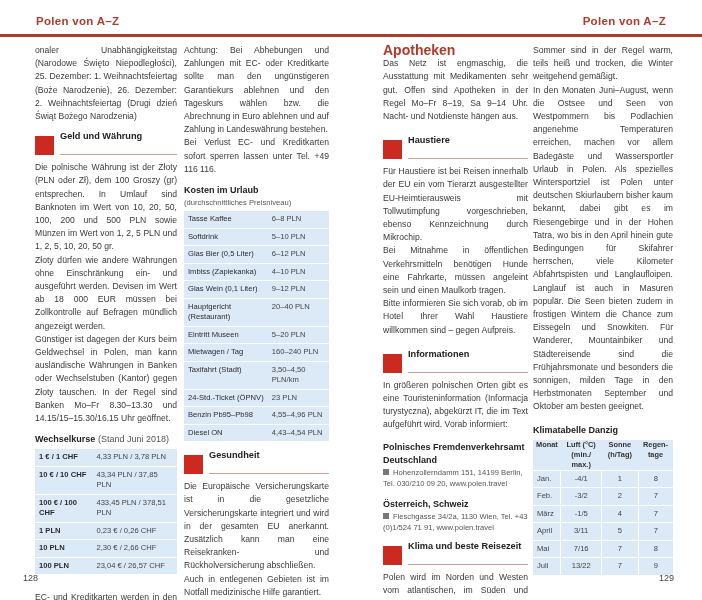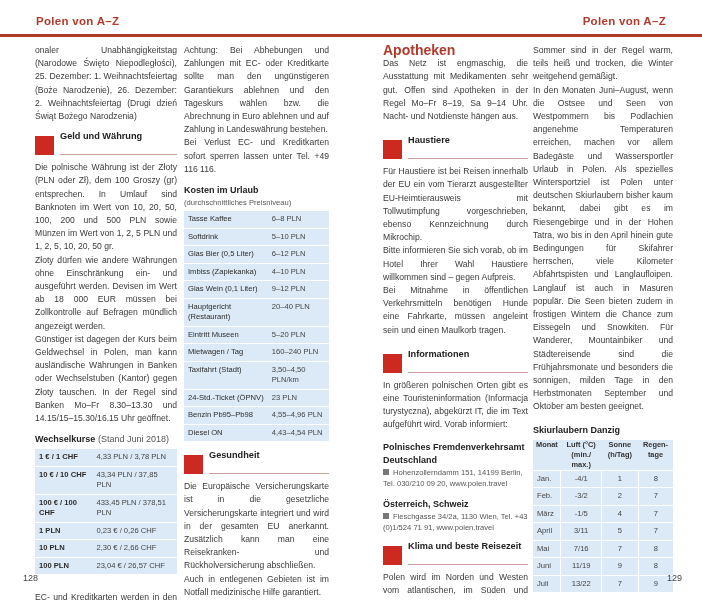--- a/index.html
+++ b/index.html
@@ -36,21 +36,21 @@
   table.clima th { font-weight: bold; color: #333; padding: 0 3px; text-align: center; vertical-align: top; border-bottom: 1px solid #fff; font-size: 7.4px; line-height: 10px; }
   table.clima th:first-child { text-align: left; }
   table.clima td { text-align: center; border-left: 1px solid #fff; }
   table.clima td:first-child { text-align: left; border-left: none; }
 
   .addr { font-size: 7.6px; color: #555; line-height: 11px; }
   .addr .sq { display: inline-block; width: 6px; height: 6px; background: #777; margin-right: 4px; vertical-align: 0px; }
 
   .pageno { position: absolute; top: 572px; font-size: 9px; color: #444; }
   .pageno.left { left: 23px; }
-  .pageno.right { right: 20px; }
+  .pageno.right { right: 28px; }
 </style>
 </head>
 <body>
 
 <div class="spread">
 
   <div class="running-head left">Polen von A–Z</div>
   <div class="running-head right">Polen von A–Z</div>
   <div class="head-rule left"></div>
   <div class="head-rule right"></div>
@@ -172,22 +172,22 @@
 
   <div class="col c3">
     <div class="sub-red">Apotheken</div>
     <p class="body">Das Netz ist engmaschig, die Ausstattung mit Medikamenten sehr gut. Offen sind Apotheken in der Regel Mo–Fr 8–19, Sa 9–14 Uhr. Nacht- und Notdienste hängen aus.</p>
 
     <div class="sect" style="margin-top:14px">
       <div class="box"></div>
       <div class="title">Haustiere</div>
     </div>
     <p class="body">Für Haustiere ist bei Reisen innerhalb der EU ein vom Tierarzt ausgestellter EU-Heimtierausweis mit Tollwutimpfung vorgeschrieben, ebenso Kennzeichnung durch Mikrochip.</p>
+    <p class="body">Bei Mitnahme in öffentlichen Verkehrsmitteln benötigen Hunde eine Fahrkarte, müssen angeleint sein und einen Maulkorb tragen.</p>
     <p class="body">Bitte informieren Sie sich vorab, ob im Hotel Ihrer Wahl Haustiere willkommen sind – gegen Aufpreis.</p>
-    <p class="body">Bei Mitnahme in öffentlichen Verkehrsmitteln benötigen Hunde eine Fahrkarte, müssen angeleint sein und einen Maulkorb tragen.</p>
 
     <div class="sect" style="margin-top:14px">
       <div class="box"></div>
       <div class="title">Informationen</div>
     </div>
     <p class="body">In größeren polnischen Orten gibt es eine Touristeninformation (Informacja turystyczna), abgekürzt IT, die im Text aufgeführt wird. Vorab informiert:</p>
 
     <div class="sub-dark" style="margin-top:9px;font-weight:bold">Polnisches Fremdenverkehrsamt Deutschland</div>
     <div class="addr">
       <span class="sq"></span><span>Hohenzollerndamm 151, 14199 Berlin, Tel. 030/210 09 20, www.polen.travel</span>
@@ -202,21 +202,21 @@
       <div class="box"></div>
       <div class="title">Klima und beste Reisezeit</div>
     </div>
     <p class="body">Polen wird im Norden und Westen vom atlantischen, im Süden und Osten vom kontinentalen Klima beeinflusst, sodass es zu starken Temperaturschwankungen kommen kann. Die</p>
   </div>
 
   <div class="col c4">
     <p class="body">Sommer sind in der Regel warm, teils heiß und trocken, die Winter weitgehend gemäßigt.</p>
     <p class="body">In den Monaten Juni–August, wenn die Ostsee und Seen von Westpommern bis Podlachien angenehme Temperaturen erreichen, machen vor allem Badegäste und Wassersportler Urlaub in Polen. Als spezielles Wintersportziel ist Polen unter deutschen Skiurlaubern bisher kaum bekannt, dabei gibt es im Riesengebirge und in der Hohen Tatra, wo bis in den April hinein gute Bedingungen für Skifahrer herrschen, viele Kilometer Abfahrtspisten und Langlaufloipen. Langlauf ist auch in Masuren populär. Die Seen bieten zudem in frostigen Wintern die Chance zum Eissegeln und Snowkiten. Für Wanderer, Mountainbiker und Städtereisende sind die Frühjahrsmonate und besonders die sonnigen, milden Tage in den Herbstmonaten September und Oktober am besten geeignet.</p>
 
-    <div class="sub-dark" style="margin-top:10px">Skiurlaubern Danzig</div>
+    <div class="sub-dark" style="margin-top:10px">Klimatabelle Danzig</div>
     <table class="info clima">
       <thead>
           <tr id="clima-head">
             <th>Monat</th>
             <th>Luft (°C) (min./ max.)</th>
             <th>Sonne (h/Tag)</th>
             <th>Regen-tage</th>
           </tr>
         </thead>
       <tbody id="clima-body">
@@ -244,26 +244,20 @@
             <td>5</td>
             <td>7</td>
           </tr>
           <tr>
             <td>Mai</td>
             <td>7/16</td>
             <td>7</td>
             <td>8</td>
           </tr>
           <tr>
-            <td>Juni</td>
-            <td>11/19</td>
-            <td>9</td>
-            <td>8</td>
-          </tr>
-          <tr>
             <td>Juli</td>
             <td>13/22</td>
             <td>7</td>
             <td>9</td>
           </tr>
         </tbody>
     </table>
   </div>
 
   <div class="pageno left">128</div>

